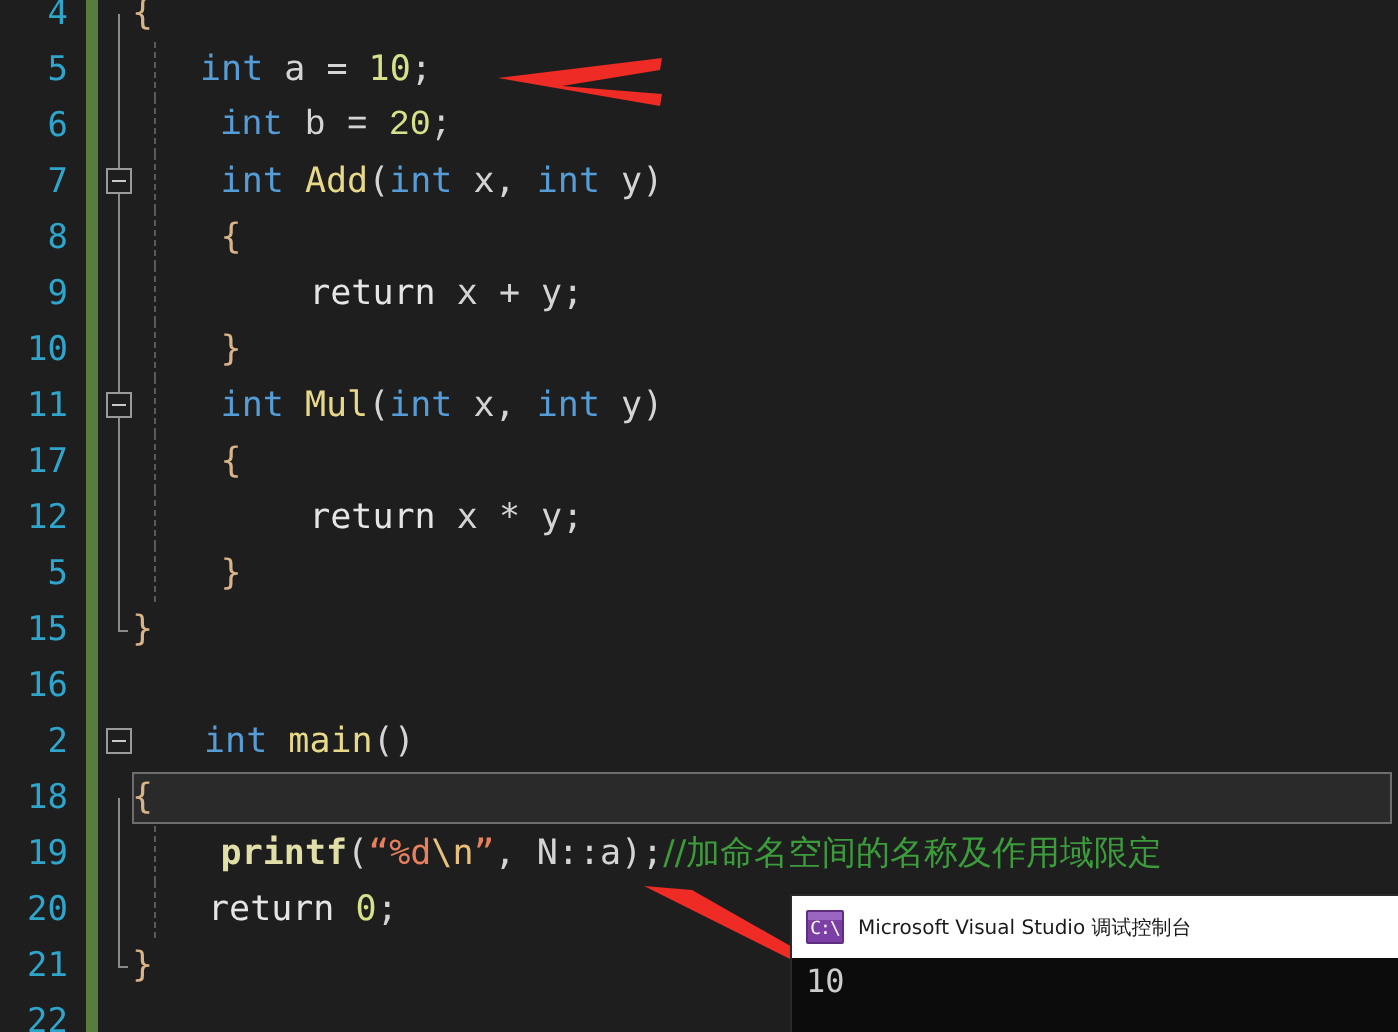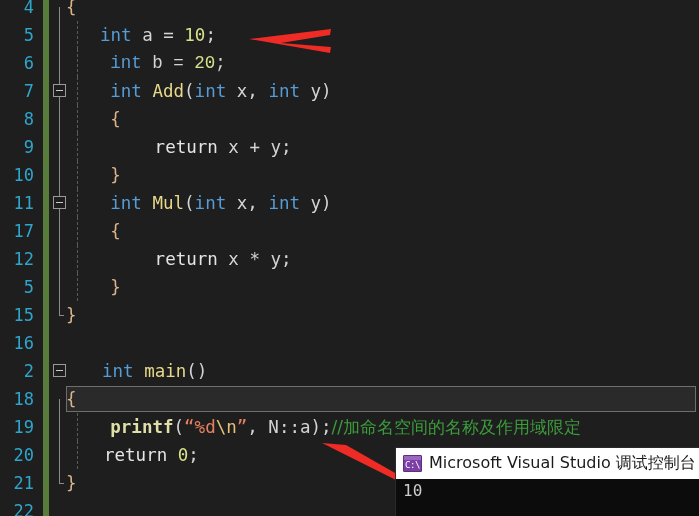--- a/index.html
+++ b/index.html
@@ -187,21 +187,21 @@
     color: #FFFFFF;
     font-size: 9px;
     font-family: "DejaVu Sans Mono", "Liberation Mono", monospace;
     line-height: 1;
     margin-top: 3px;
     letter-spacing: -0.5px;
   }
   #console-title-text {
     margin-left: 7px;
     color: #1A1A1A;
-    font-size: 16px;
+    font-size: 10px;
     font-family: "DejaVu Sans", "Liberation Sans", sans-serif;
     white-space: nowrap;
   }
   #console-body {
     height: 37px;
     background: #0C0C0C;
     padding: 2px 0 0 7px;
   }
   #console-out {
     color: #CCCCCC;

